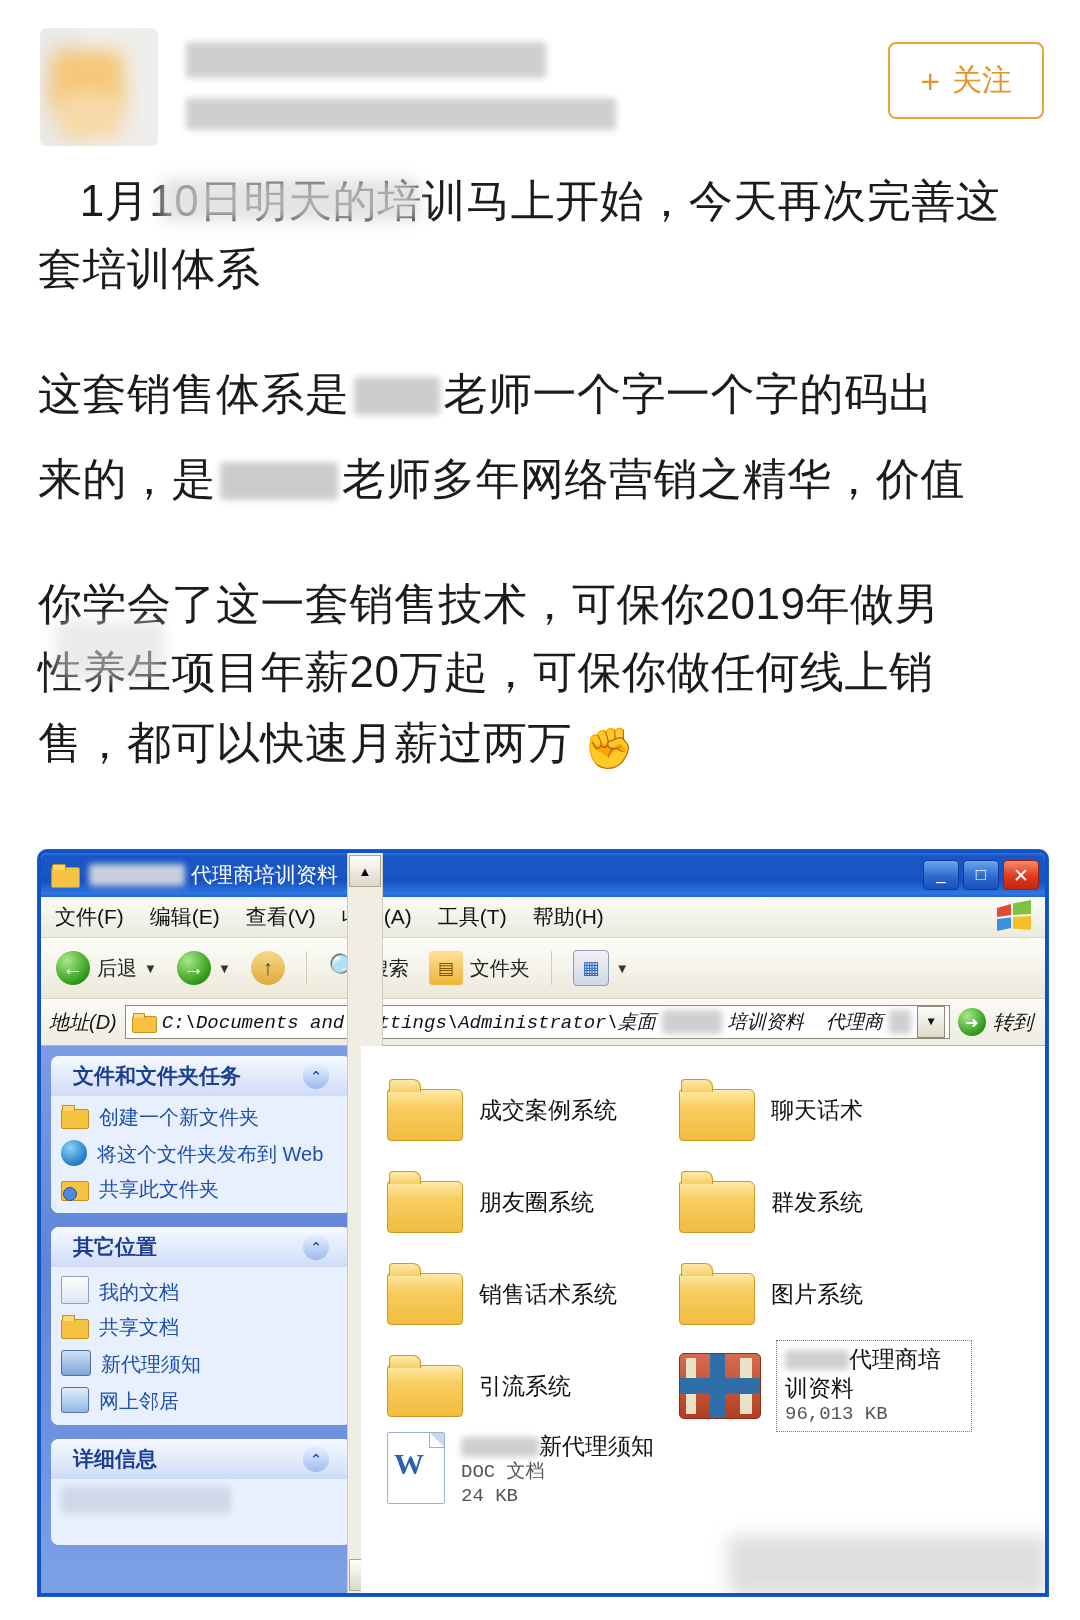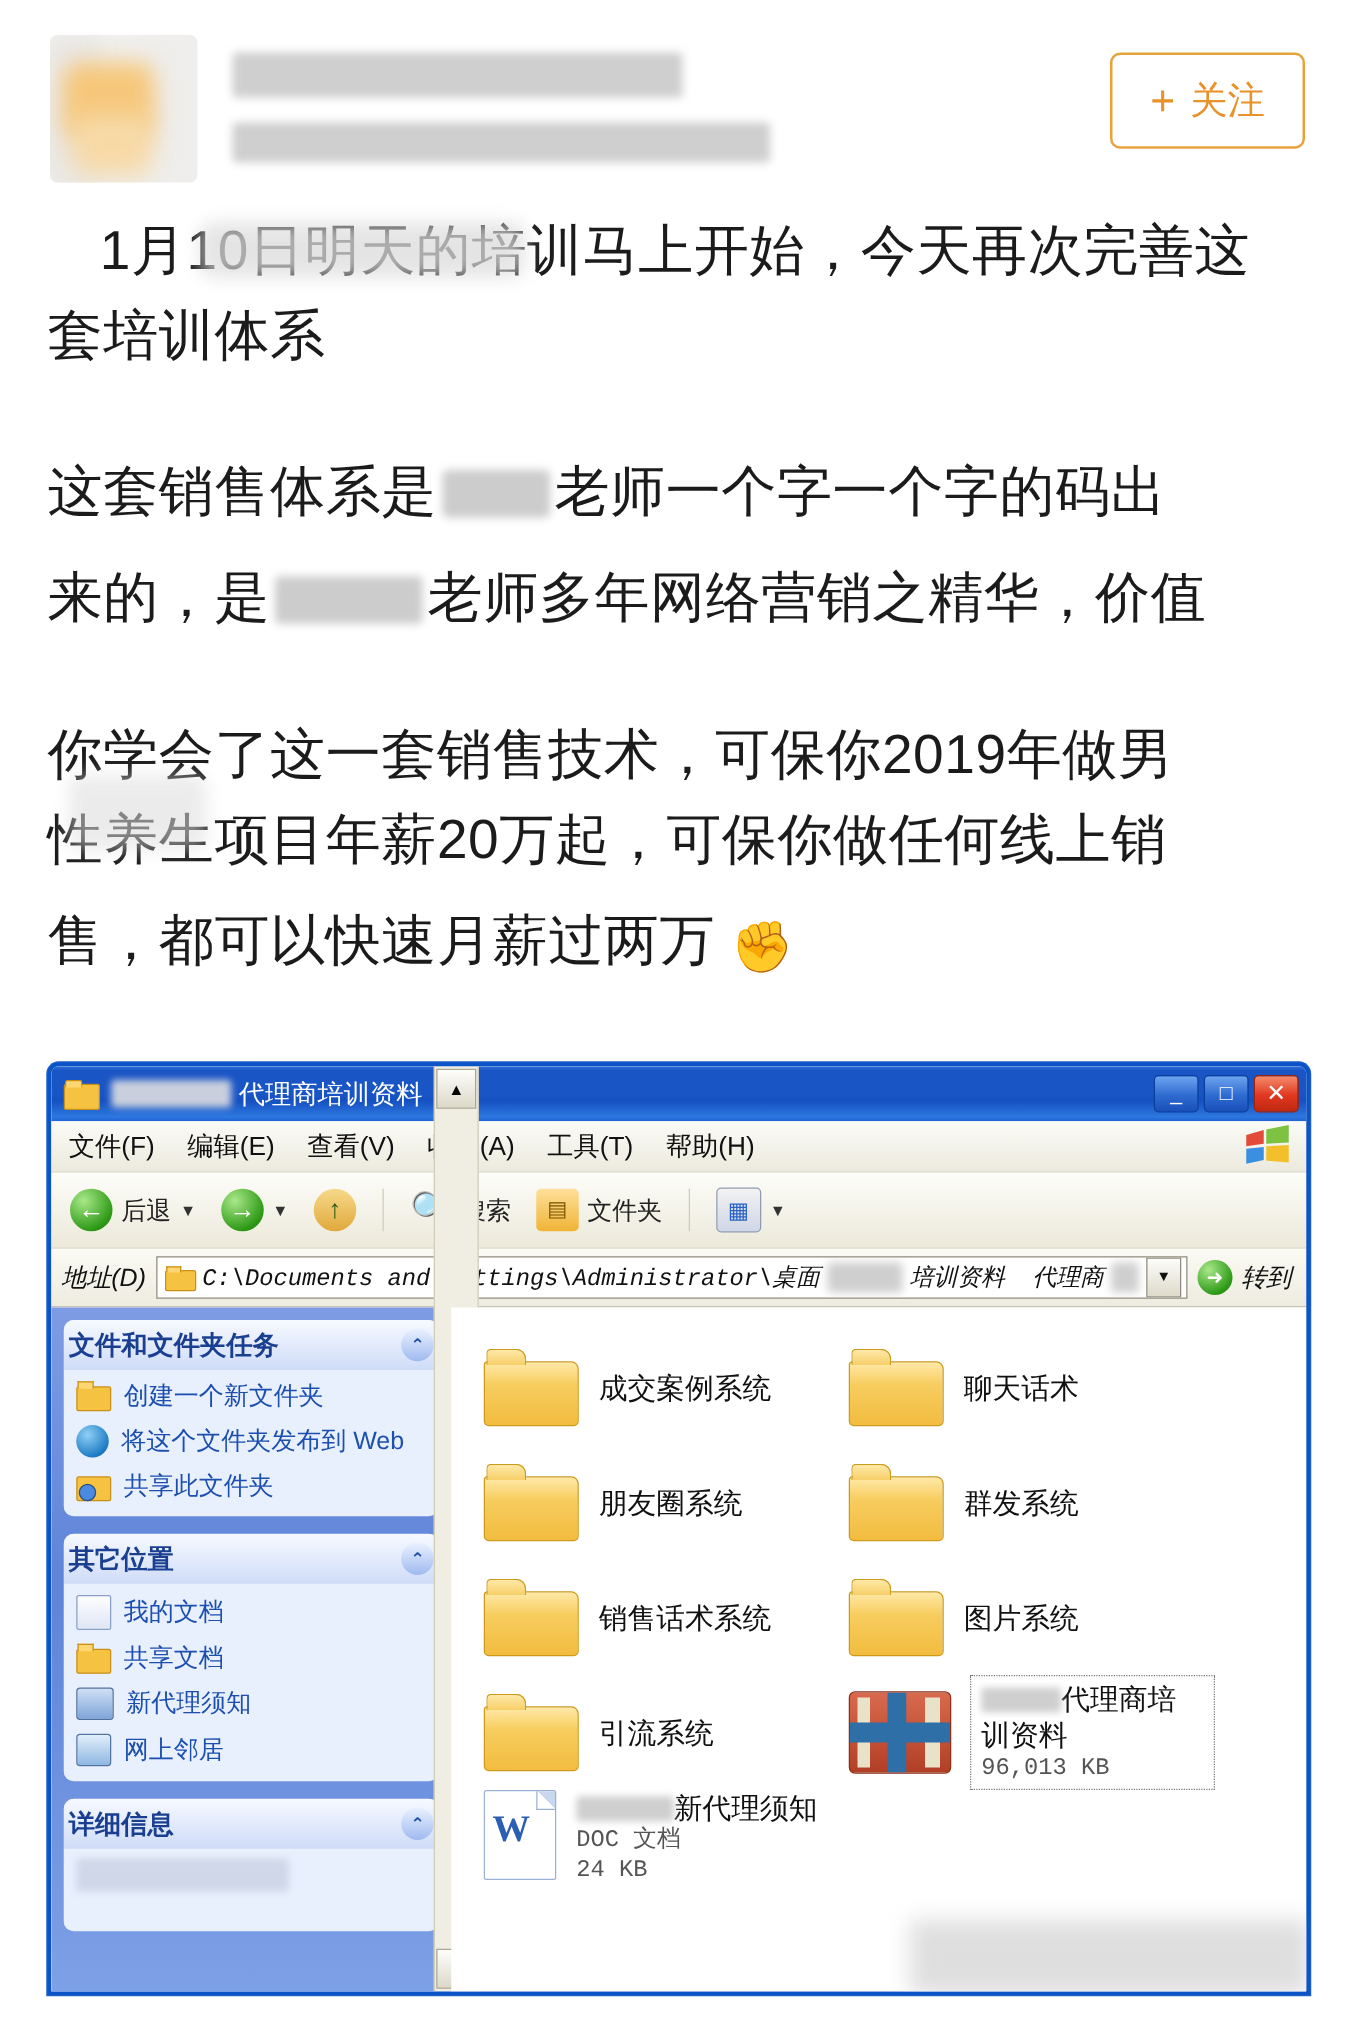--- a/index.html
+++ b/index.html
@@ -122,29 +122,29 @@
   .xp-body{display:flex;height:calc(100% - 190px);background:#fff;}
   .xp-left{
     width:300px;flex:none;
     background:linear-gradient(180deg,#6f8fdd 0%,#6b8cdc 6%,#7b9ce2 100%);
     background:linear-gradient(180deg,#7d9ce4,#5f84d8 40%,#7ea0e6 100%);
     padding:10px 10px 0 10px;overflow:hidden;
   }
   .panel{background:#d6e3fb;border-radius:8px;margin-bottom:14px;overflow:hidden;}
   .panel-head{
     height:40px;display:flex;align-items:center;justify-content:space-between;
-    padding:0 4px;font-size:21px;font-weight:bold;color:#1a3f90;
+    padding:0 22px;font-size:21px;font-weight:bold;color:#1a3f90;
     background:linear-gradient(180deg,#f6f9ff,#cfdcf8);
   }
   .panel-chev{
     width:26px;height:26px;border-radius:50%;background:linear-gradient(180deg,#eaf1ff,#9fbaf0);
     color:#2351a8;font-size:14px;display:flex;align-items:center;justify-content:center;
   }
   .panel-body{padding:8px 10px 12px 10px;display:flex;flex-direction:column;gap:10px;background:#e8effd;}
-  .pl-item{display:flex;gap:10px;align-items:center;font-size:20px;color:#1c4fae;line-height:1.2;}
+  .pl-item{display:flex;gap:10px;align-items:flex-end;font-size:20px;color:#1c4fae;line-height:1.2;}
   .pl-ico{width:28px;height:24px;flex:none;position:relative;margin-top:1px;}
   .pl-ico.folder:before{content:"";position:absolute;left:0;top:4px;width:26px;height:18px;background:#f6c242;border:1px solid #c98f16;border-radius:2px;}
   .pl-ico.folder:after{content:"";position:absolute;left:1px;top:0;width:11px;height:5px;background:#ffd772;border:1px solid #c98f16;border-bottom:none;}
   .pl-ico.globe{background:radial-gradient(circle at 35% 30%,#8fd0f7,#1f7dc4 70%,#125289);border-radius:50%;width:26px;height:26px;}
   .pl-ico.share:before{content:"";position:absolute;left:0;top:4px;width:26px;height:18px;background:#f6c242;border:1px solid #c98f16;border-radius:2px;}
   .pl-ico.share:after{content:"";position:absolute;left:2px;top:10px;width:12px;height:12px;background:#4a8ae0;border-radius:50%;border:1px solid #24508f;}
   .pl-ico.doc{width:26px;height:26px;background:linear-gradient(180deg,#fdfdfd,#dfe6f5);border:1px solid #8aa0c8;border-radius:2px;}
   .pl-ico.pc{width:28px;height:24px;background:linear-gradient(180deg,#cfe0f6,#7fa5d8);border:1px solid #50709c;border-radius:3px;}
   .pl-ico.net{width:26px;height:24px;background:linear-gradient(180deg,#e1eefb,#8fb7e2);border:1px solid #53759e;border-radius:3px;}
   .plr{display:inline-block;height:22px;background:#cfd7e8;filter:blur(3px);border-radius:3px;}
@@ -214,21 +214,21 @@
     <span>这套销售体系是</span><span class="inline-redact r-short"></span><span>老师一个字一个字的码出</span>
   </div>
   <div class="para" style="margin-top:23px">
     <span>来的，是</span><span class="inline-redact r-mid"></span><span>老师多年网络营销之精华，价值</span>
   </div>
 
   <div class="gap"></div>
 
   <div class="para">你学会了这一套销售技术，可保你2019年做男</div>
   <div class="para" style="margin-top:6px">性养生项目年薪20万起，可保你做任何线上销</div>
-  <div class="para" style="margin-top:18px">
+  <div class="para" style="margin-top:8px">
     <span>售，都可以快速月薪过两万</span>
     <span class="fist">✊</span>
   </div>
 </div>
 
 <div class="smudge" style="left:160px;top:178px;width:260px;height:44px;"></div>
 <div class="smudge" style="left:55px;top:620px;width:110px;height:60px;opacity:.55;"></div>
 
 <div class="xp">
 

